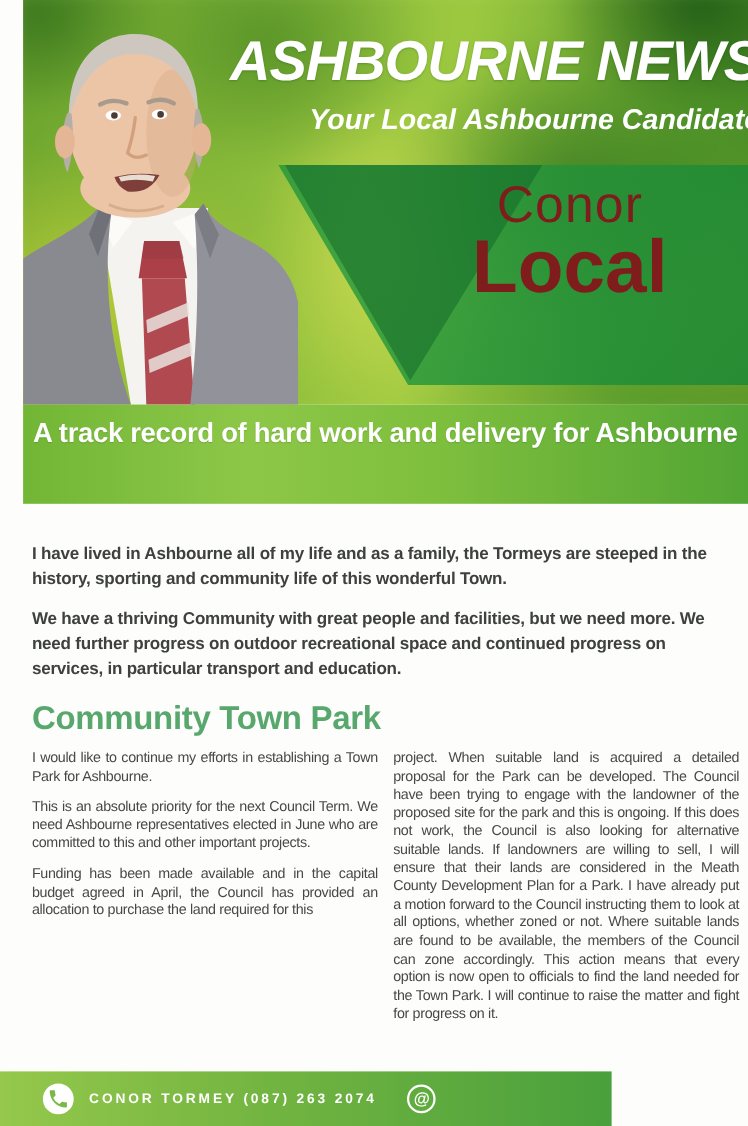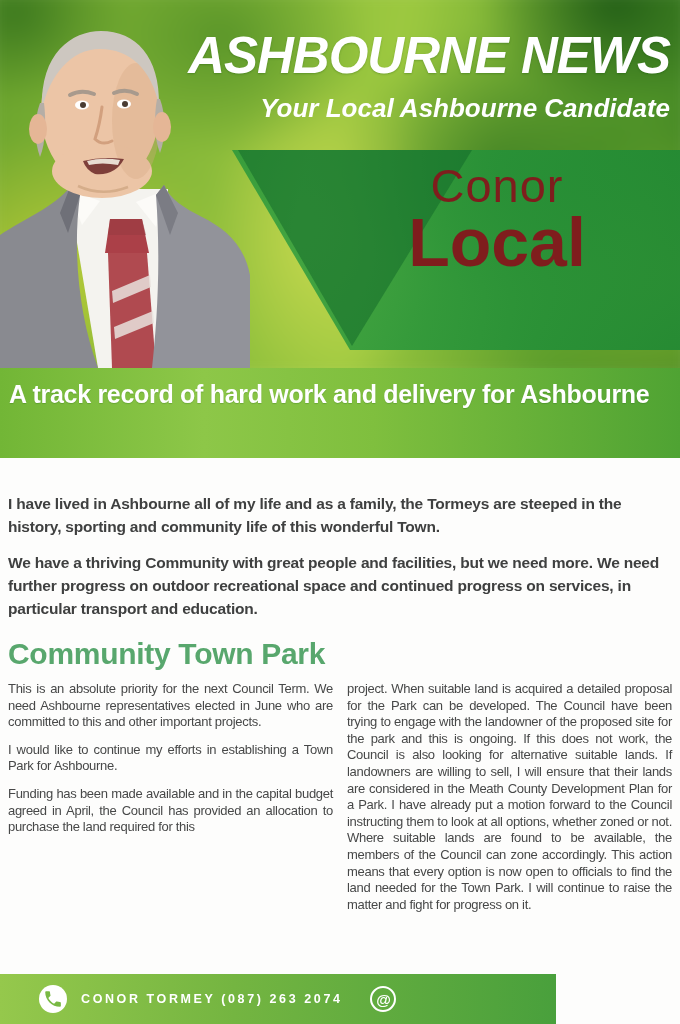--- a/index.html
+++ b/index.html
@@ -1,20 +1,21 @@
 <!DOCTYPE html>
 <html><head>
 <meta charset="utf-8">
 <style>
   * { margin:0; padding:0; box-sizing:border-box; }
   html,body { background:#e8e8e8; }
   .page {
     position:relative; width:680px; height:1024px; margin:0 auto;
     background:#fdfdfc; overflow:hidden;
     font-family:"Liberation Sans", sans-serif;
+    padding-left:21px;
   }
   
   .hero { position:relative; width:680px; height:368px; overflow:hidden; }
   .hero-bg {
     position:absolute; inset:-20px;
     background:
       radial-gradient(ellipse 190px 150px at 88% 6%, rgba(22,80,18,.80), transparent 70%),
       radial-gradient(ellipse 230px 190px at 72% 45%, rgba(30,100,26,.55), transparent 70%),
       radial-gradient(ellipse 210px 170px at 34% 14%, rgba(42,112,24,.50), transparent 70%),
       radial-gradient(ellipse 170px 230px at 48% 62%, rgba(226,228,88,.65), transparent 70%),
@@ -157,22 +158,22 @@
 
   <div class="intro">
     <p>I have lived in Ashbourne all of my life and as a family, the Tormeys are steeped in the history, sporting and community life of this wonderful Town.</p>
     <p>We have a thriving Community with great people and facilities, but we need more. We need further progress on outdoor recreational space and continued progress on services, in particular transport and education.</p>
   </div>
 
   <div class="article">
     <h3>Community Town Park</h3>
     <div class="columns">
       <div class="col">
+        <p>I would like to continue my efforts in establishing a Town Park for Ashbourne.</p>
         <p>This is an absolute priority for the next Council Term. We need Ashbourne representatives elected in June who are committed to this and other important projects.</p>
-        <p>I would like to continue my efforts in establishing a Town Park for Ashbourne.</p>
         <p>Funding has been made available and in the capital budget agreed in April, the Council has provided an allocation to purchase the land required for this</p>
       </div>
       <div class="col">
         <p>project. When suitable land is acquired a detailed proposal for the Park can be developed. The Council have been trying to engage with the landowner of the proposed site for the park and this is ongoing. If this does not work, the Council is also looking for alternative suitable lands. If landowners are willing to sell, I will ensure that their lands are considered in the Meath County Development Plan for a Park. I have already put a motion forward to the Council instructing them to look at all options, whether zoned or not. Where suitable lands are found to be available, the members of the Council can zone accordingly. This action means that every option is now open to officials to find the land needed for the Town Park. I will continue to raise the matter and fight for progress on it.</p>
       </div>
     </div>
   </div>
 
   <div class="footer-bar">
     <svg class="phone-icon" viewBox="0 0 30 30">

